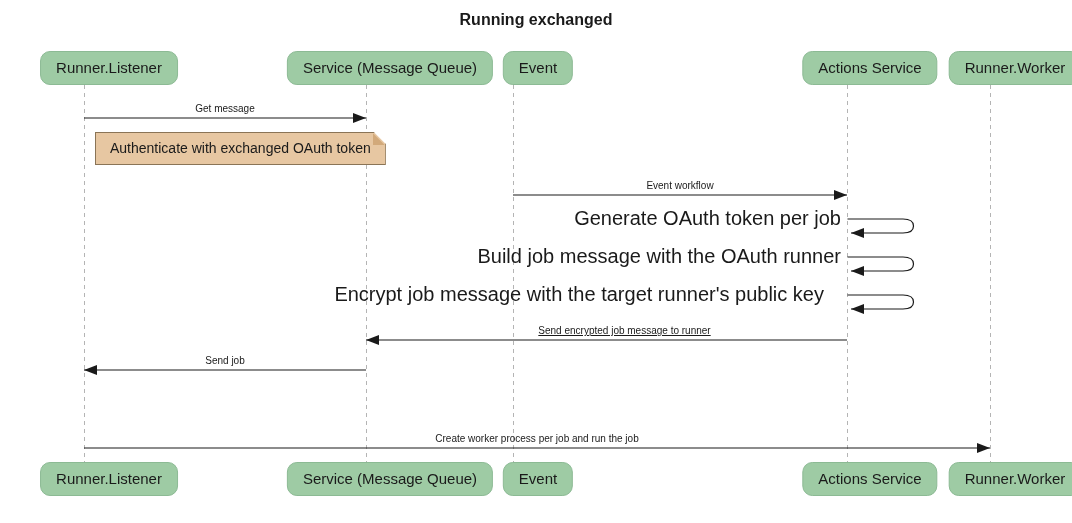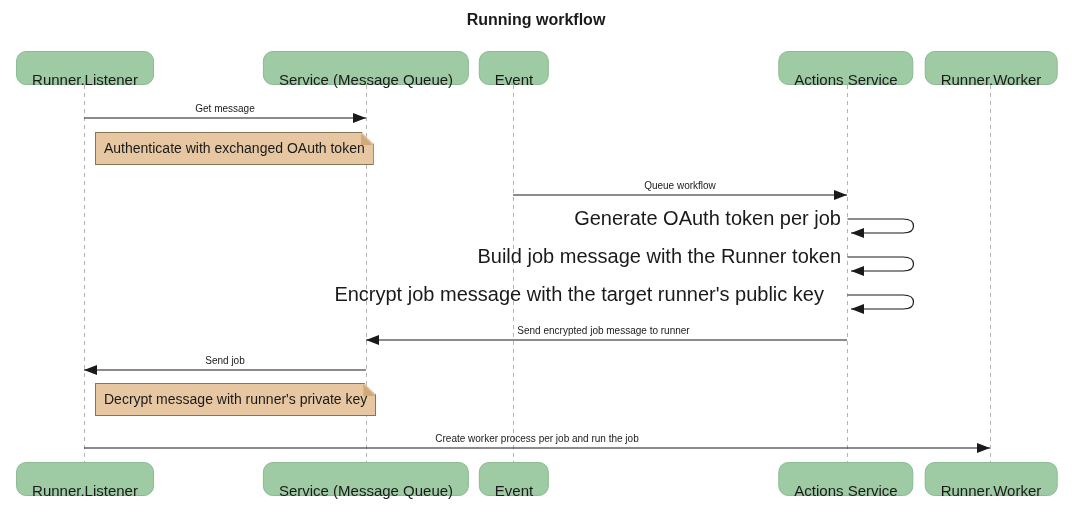--- a/index.html
+++ b/index.html
@@ -9,50 +9,50 @@
   }
   .layer { position:absolute; top:0; left:0; }
   .lifeline { stroke:var(--lifeline,#b4b4b4); stroke-width:1; stroke-dasharray:4 4; fill:none; }
   .msg-line { stroke:var(--line,#1a1a1a); stroke-width:1.2; fill:none; }
   #ah path { fill:var(--line,#1a1a1a); }
   .title {
     position:absolute; top:11px; left:0; width:100%; text-align:center;
     font-size:16px; font-weight:bold; white-space:nowrap;
   }
   .actor {
-    position:absolute; height:34px; line-height:32px; padding:12px 15px; box-sizing:border-box;
+    position:absolute; height:34px; line-height:32px; padding:0 15px; box-sizing:border-box;
     border-radius:10px; background:var(--actor-fill,#9ecba4); border:1px solid var(--actor-border,#8cba94);
-    transform:translateX(-50%); white-space:nowrap; font-size:15px; text-align:center;
+    transform:translateX(-50%); white-space:nowrap; font-size:15px; text-align:center;margin-left:24px;
   }
   .msg-label {
     position:absolute; font-size:10px; white-space:nowrap; text-align:center;
     height:17px; line-height:17px;
   }
   .loop-label {
     position:absolute; font-size:20px; white-space:nowrap; text-align:right;
     height:18px; line-height:18px;
   }
   .note {
-    position:absolute; height:33px; line-height:31px; padding:0 8px; box-sizing:border-box;
+    position:absolute; height:33px; line-height:31px; padding:0 14px; box-sizing:border-box;
     font-size:14px; white-space:nowrap;
     background:var(--note-fill,#e7c7a2); border:1px solid var(--note-border,#8a7456);
     clip-path:polygon(0 0, calc(100% - 12px) 0, 100% 12px, 100% 100%, 0 100%);
   }
   .note-fold {
     position:absolute; top:0; right:0; width:12px; height:12px;
     background:var(--note-fold,#d2a97a);
     clip-path:polygon(0 0, 100% 100%, 0 100%);
   }
 </style>
 </head>
 <body>
 
 <div class="canvas">
 
-  <div class="title">Running workflow</div>
+  <div class="title">Running exchanged</div>
 
   <svg class="layer" width="1072" height="523">
     <defs>
       <marker id="ah" markerWidth="14" markerHeight="12" refX="13" refY="5" orient="auto" markerUnits="userSpaceOnUse">
         <path d="M0 0 L13 5 L0 10 Z"></path>
       </marker>
     </defs>
 
     <line class="lifeline" x1="84.5" y1="85" x2="84.5" y2="462"></line>
     <line class="lifeline" x1="366.5" y1="85" x2="366.5" y2="462"></line>
@@ -78,30 +78,26 @@
   <div class="actor" style="left:846px; top:51px;">Actions Service</div>
   <div class="actor" style="left:991px; top:51px;">Runner.Worker</div>
 
   <div class="actor" style="left:85px;  top:462px;">Runner.Listener</div>
   <div class="actor" style="left:366px; top:462px;">Service (Message Queue)</div>
   <div class="actor" style="left:514px; top:462px;">Event</div>
   <div class="actor" style="left:846px; top:462px;">Actions Service</div>
   <div class="actor" style="left:991px; top:462px;">Runner.Worker</div>
 
   <div class="msg-label" style="left:84px;  width:282px; top:100px;">Get message</div>
-  <div class="msg-label" style="left:513px; width:334px; top:177px;">Queue workflow</div>
+  <div class="msg-label" style="left:513px; width:334px; top:177px;">Event workflow</div>
   <div class="loop-label" style="right:231px; top:209px;">Generate OAuth token per job</div>
-  <div class="loop-label" style="right:231px; top:247px;">Build job message with the Runner token</div>
+  <div class="loop-label" style="right:231px; top:247px;">Build job message with the OAuth runner</div>
   <div class="loop-label" style="right:248px; top:285px;">Encrypt job message with the target runner's public key</div>
-  <div class="msg-label" style="left:363px; width:481px; top:322px;">Send encrypted job message to runner</div>
+  <div class="msg-label" style="left:384px; width:481px; top:322px;text-decoration:underline;">Send encrypted job message to runner</div>
   <div class="msg-label" style="left:84px;  width:282px; top:352px;">Send job</div>
   <div class="msg-label" style="left:84px;  width:906px; top:430px;">Create worker process per job and run the job</div>
 
   <div class="note" style="left:95px; top:132px;">
     <span>Authenticate with exchanged OAuth token</span>
     <span class="note-fold"></span>
   </div>
-  <div class="note" style="left:95px; top:383px;">
-    <span>Decrypt message with runner's private key</span>
-    <span class="note-fold"></span>
-  </div>
 
 </div>
 
 </body></html>

